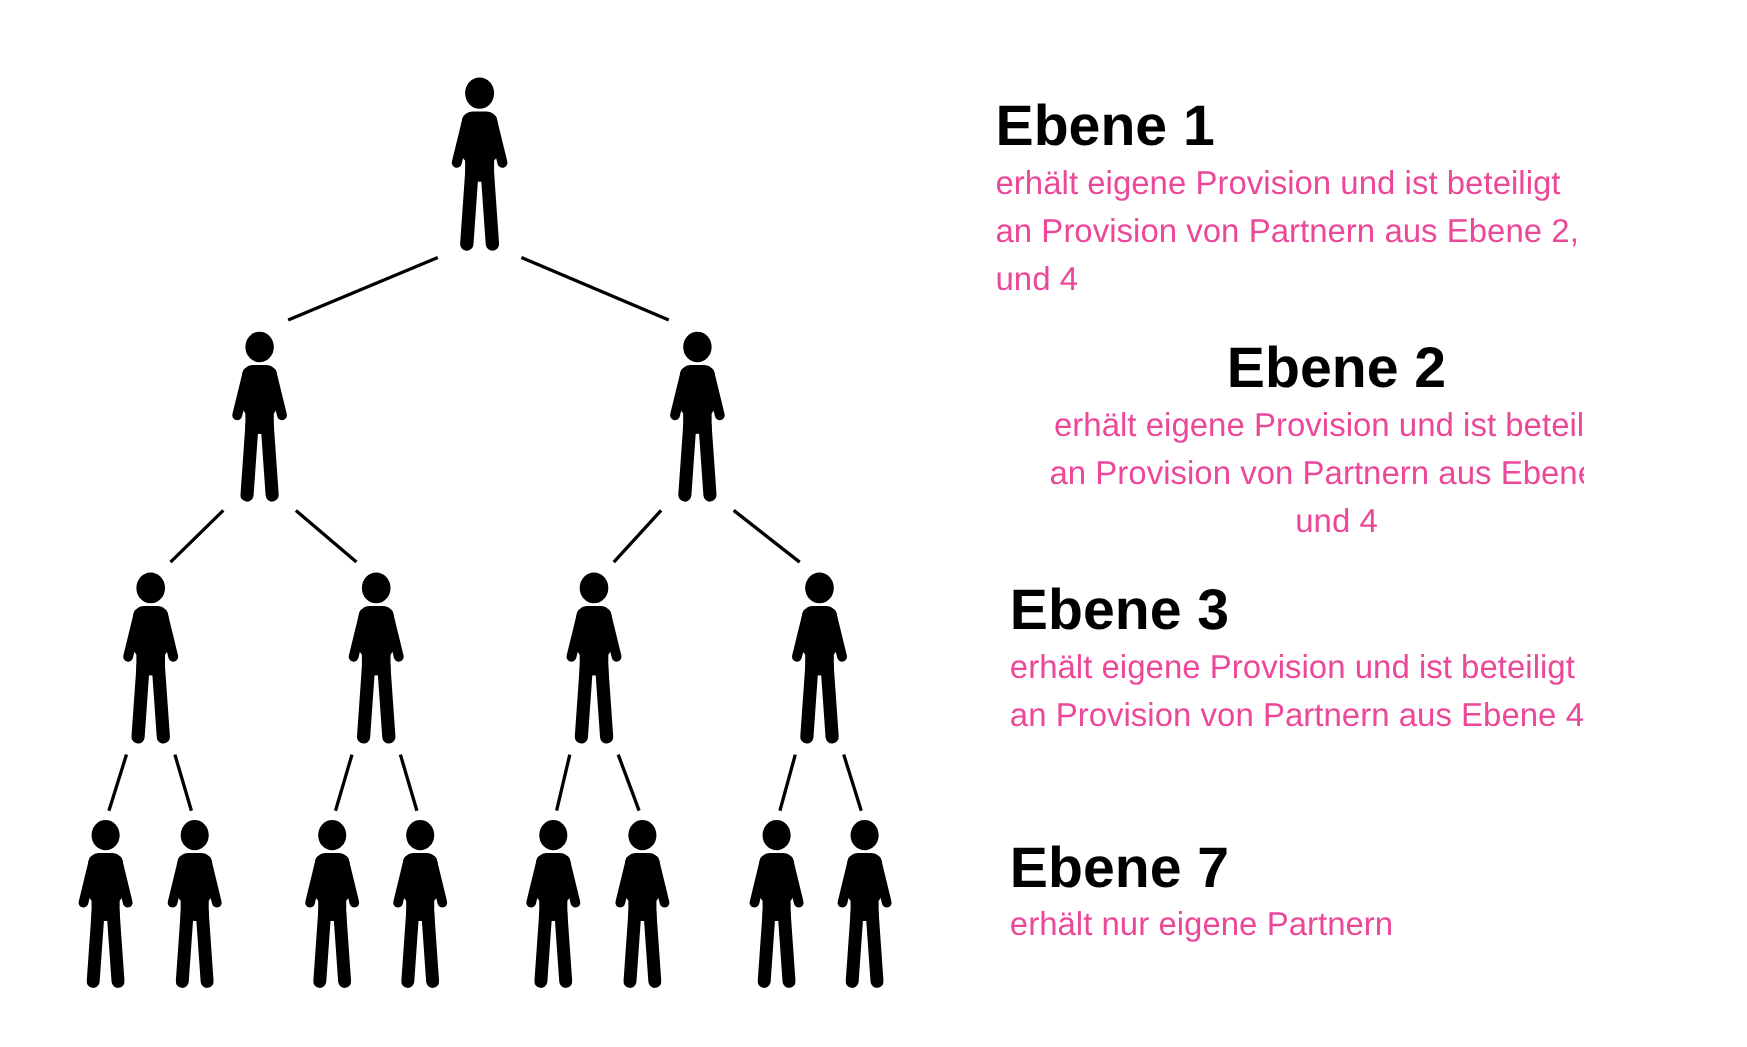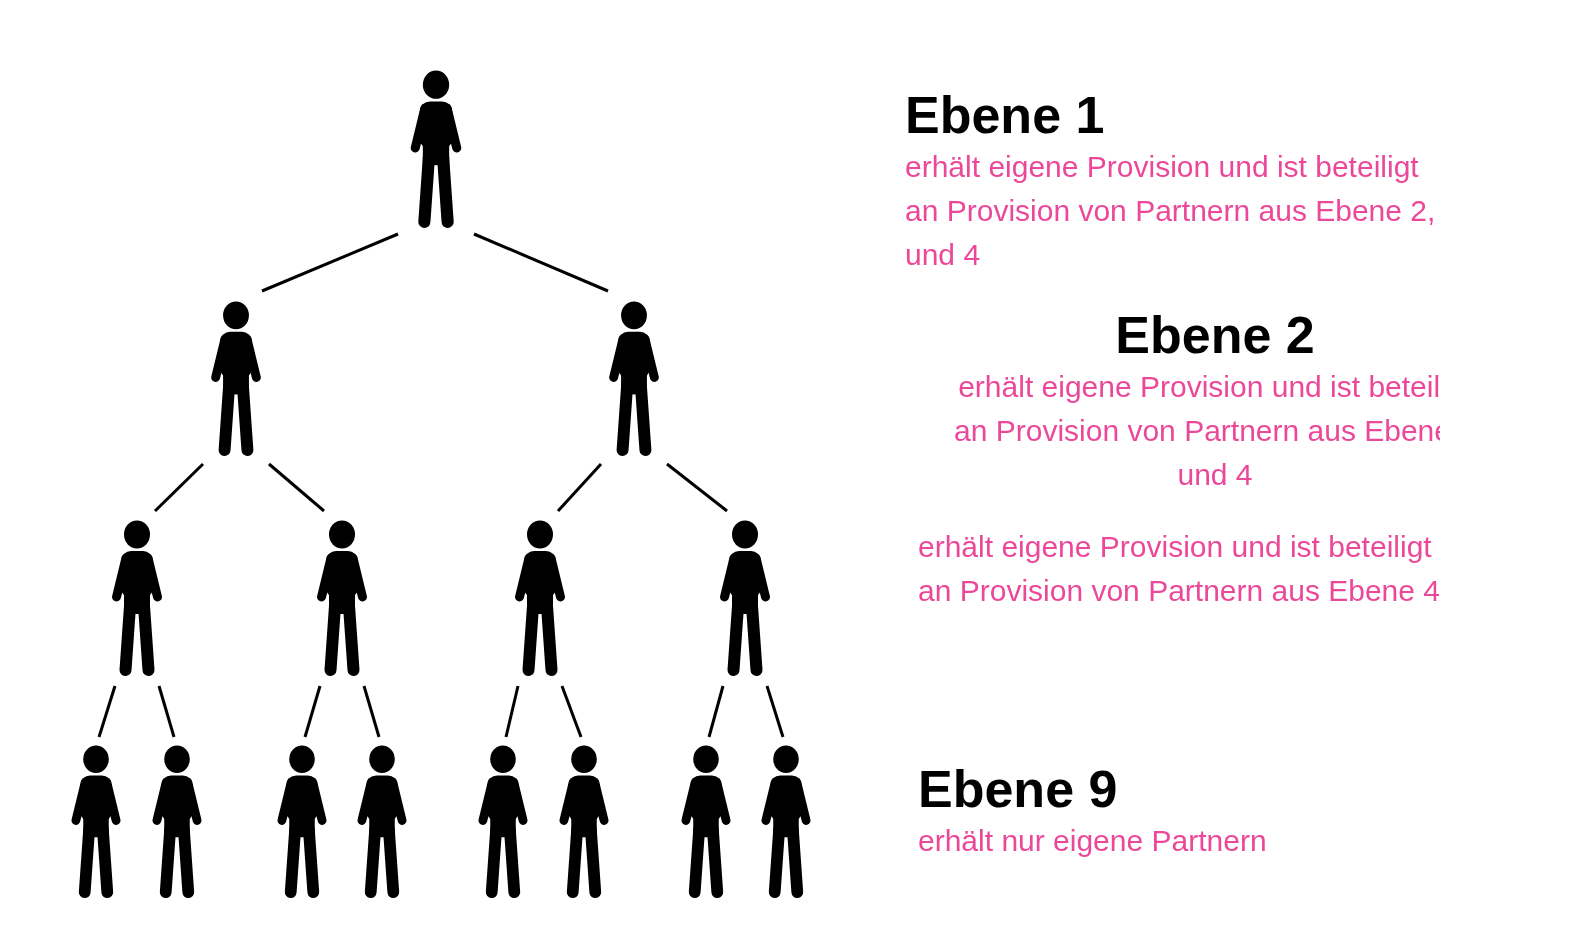--- a/index.html
+++ b/index.html
@@ -106,22 +106,23 @@
   </section>
 
   <section class="legend-block block-2">
     <h2>Ebene 2</h2>
     <p>erhält eigene Provision und ist beteiligt
 an Provision von Partnern aus Ebene 3
 und 4</p>
   </section>
 
   <section class="legend-block block-3">
+    <h2>Ebene 3</h2>
     <p>erhält eigene Provision und ist beteiligt
 an Provision von Partnern aus Ebene 4</p>
   </section>
 
   <section class="legend-block block-4">
-    <h2>Ebene 9</h2>
+    <h2>Ebene 7</h2>
     <p>erhält nur eigene Partnern</p>
   </section>
 
 </div>
 
 </body></html>

